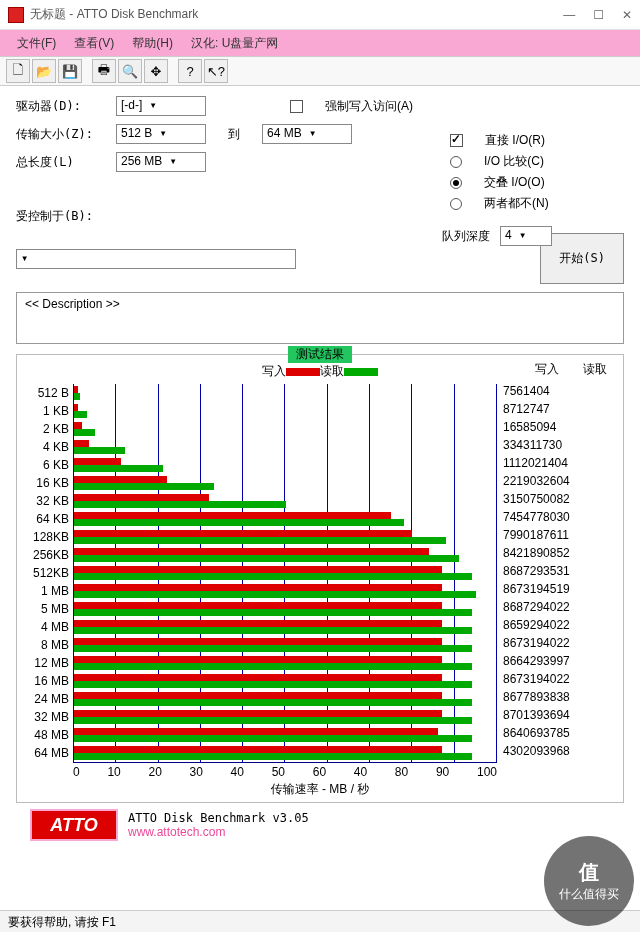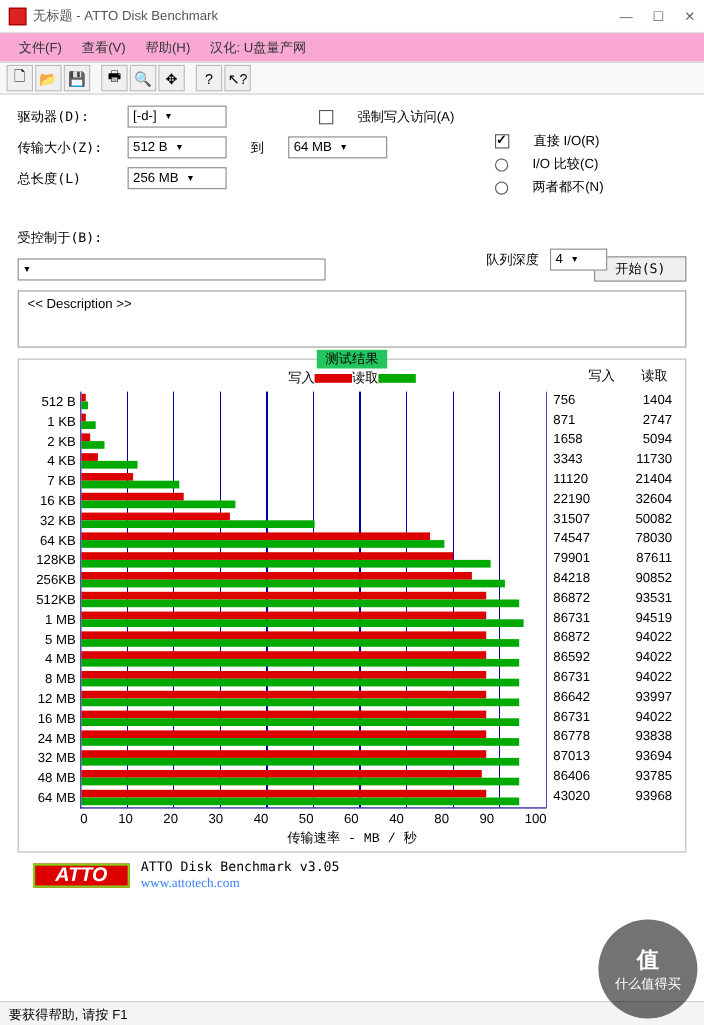--- a/index.html
+++ b/index.html
@@ -15,44 +15,44 @@
 .tbtn{width:24px;height:24px;border:1px solid #bbb;background:#f0f0f0;display:flex;align-items:center;justify-content:center;font-size:13px}
 .content{padding:10px 16px}
 .row{display:flex;align-items:center;margin-bottom:8px;gap:22px}
 .lbl{min-width:78px;font-family:SimSun,monospace}
 .sel{border:1px solid #888;background:#fff;padding:1px 4px;font-family:SimSun,monospace;height:20px}
 .sel.w1{width:90px}.sel.w3{width:52px}
 .cbox{width:13px;height:13px;border:1px solid #555;display:inline-block;background:#fff;position:relative}
 .cbox.checked::after{content:"✓";position:absolute;top:-3px;left:0;font-size:12px;font-weight:bold}
 .rad{width:12px;height:12px;border:1px solid #555;border-radius:50%;display:inline-block;background:#fff;position:relative}
 .rad.on::after{content:"";position:absolute;top:2px;left:2px;width:6px;height:6px;background:#000;border-radius:50%}
-.right-opts{position:absolute;left:450px;top:120px;width:175px}
+.right-opts{position:absolute;left:450px;top:132px;width:175px}
 .right-opts .row{margin-bottom:4px}
 .qd{position:absolute;left:442px;top:226px;display:flex;align-items:center;gap:10px}
-.startbtn{border:1px solid #888;padding:2px 18px;background:#efefef;font-family:SimSun,monospace}
+.startbtn{border:1px solid #888;padding:16px 18px;background:#efefef;font-family:SimSun,monospace}
 .desc{border:1px solid #999;background:#fff;height:52px;padding:4px 8px;font-family:monospace;position:relative}
 .fieldset{border:1px solid #bbb;margin-top:10px;padding:8px 6px 4px;position:relative}
 .fieldset .legend{position:absolute;top:-9px;left:50%;transform:translateX(-50%);background:#22c55e;padding:0 8px}
 .chart-legend{display:flex;gap:0;justify-content:center;align-items:center;margin-bottom:4px}
 .swatch{width:34px;height:8px;display:inline-block}
 .swatch.r{background:#d00}.swatch.g{background:#0a0}
 .hdr-right{position:absolute;right:16px;top:6px;display:flex;gap:24px;font-family:SimSun}
 .chart{display:flex}
 .ylabels{width:50px;text-align:right;padding-right:4px;font-family:monospace;font-size:11px}
 .ylabels div{height:18px;line-height:18px}
 .bars{flex:1;position:relative;border-left:1px solid #008;border-bottom:1px solid #008;background:repeating-linear-gradient(to right,transparent 0,transparent calc(10% - 1px),#00a calc(10% - 1px),#00a 10%)}
 .brow{height:18px;position:relative}
 .bar{position:absolute;height:7px;left:0}
 .bar.r{background:#d00;top:2px}.bar.g{background:#0a0;top:9px}
 .vals{width:120px;font-family:monospace;font-size:11px}
-.vals .vr{height:18px;display:flex;justify-content:space-between;padding:0 6px}
+.vals .vr{height:18px;display:flex;padding:0 6px}
 .xaxis{display:flex;margin-left:50px;margin-right:120px;justify-content:space-between;font-family:monospace;font-size:11px;padding-top:2px}
-.xlabel{text-align:center;margin-top:2px;font-family:Liberation Mono, monospace}
+.xlabel{text-align:center;margin-top:2px;font-family:Liberation Sans, sans-serif}
 .footer{display:flex;align-items:center;gap:10px;padding:6px 14px}
-.atto-logo{width:88px;height:22px;background:#d00;border:2px solid #84cc16;color:#fff;display:flex;align-items:center;justify-content:center;font-weight:bold;font-size:18px;font-style:italic;font-family:Arial}
+.atto-logo{width:88px;height:32px;background:#d00;border:2px solid #f9a8d4;color:#fff;display:flex;align-items:center;justify-content:center;font-weight:bold;font-size:18px;font-style:italic;font-family:Arial}
 .status{position:absolute;bottom:0;left:0;right:0;height:22px;border-top:1px solid #ccc;padding:3px 8px;background:#f4f4f4}
 .watermark{position:absolute;right:6px;bottom:6px;width:90px;height:90px;border-radius:50%;background:rgba(0,0,0,.55);color:#fff;display:flex;align-items:center;justify-content:center;flex-direction:column;font-size:13px;pointer-events:none}
 .watermark .big{font-size:20px;font-weight:bold}
 </style>
 </head>
 <body>
 
 <div class="titlebar">
   <span class="icon"></span>
   <span class="title">无标题 - ATTO Disk Benchmark</span>
@@ -105,20 +105,24 @@
   <div class="right-opts">
     <div class="row">
         <span class="cbox checked"></span>
         <span>直接 I/O(R)</span>
       </div>
     <div class="row">
         <span class="rad"></span>
         <span>I/O 比较(C)</span>
       </div>
     <div class="row">
+        <span class="rad on"></span>
+        <span>交叠 I/O(O)</span>
+      </div>
+    <div class="row">
         <span class="rad"></span>
         <span>两者都不(N)</span>
       </div>
   </div>
   <div class="qd">
     <span>队列深度</span>
     <span class="sel w3"><span>4</span> ▾</span>
   </div>
 
   <div style="height:28px"></div>
@@ -146,21 +150,21 @@
         <span>写入</span>
         <span>读取</span>
       </div>
     </div>
     <div class="chart">
       <div class="ylabels" id="ylabels">
           <div>512 B</div>
           <div>1 KB</div>
           <div>2 KB</div>
           <div>4 KB</div>
-          <div>7 KB</div>
+          <div>6 KB</div>
           <div>16 KB</div>
           <div>32 KB</div>
           <div>64 KB</div>
           <div>128KB</div>
           <div>256KB</div>
           <div>512KB</div>
           <div>1 MB</div>
           <div>5 MB</div>
           <div>4 MB</div>
           <div>8 MB</div>
@@ -357,21 +361,21 @@
         <span>90</span>
         <span>100</span>
       </div>
     <div class="xlabel">传输速率 - MB / 秒</div>
   </div>
 
   <div class="footer">
     <div class="atto-logo">ATTO</div>
     <div>
       <div style="font-family:monospace">ATTO Disk Benchmark v3.05</div>
-      <div style="color:#3b82f6;font-family:Liberation Serif, serif">www.attotech.com</div>
+      <div style="color:#ec4899;font-family:Liberation Sans, sans-serif">www.attotech.com</div>
     </div>
   </div>
 </div>
 
 <div class="status">要获得帮助, 请按 F1</div>
 <div class="watermark">
     <span class="big">值</span>
     <span>什么值得买</span>
   </div>
 

